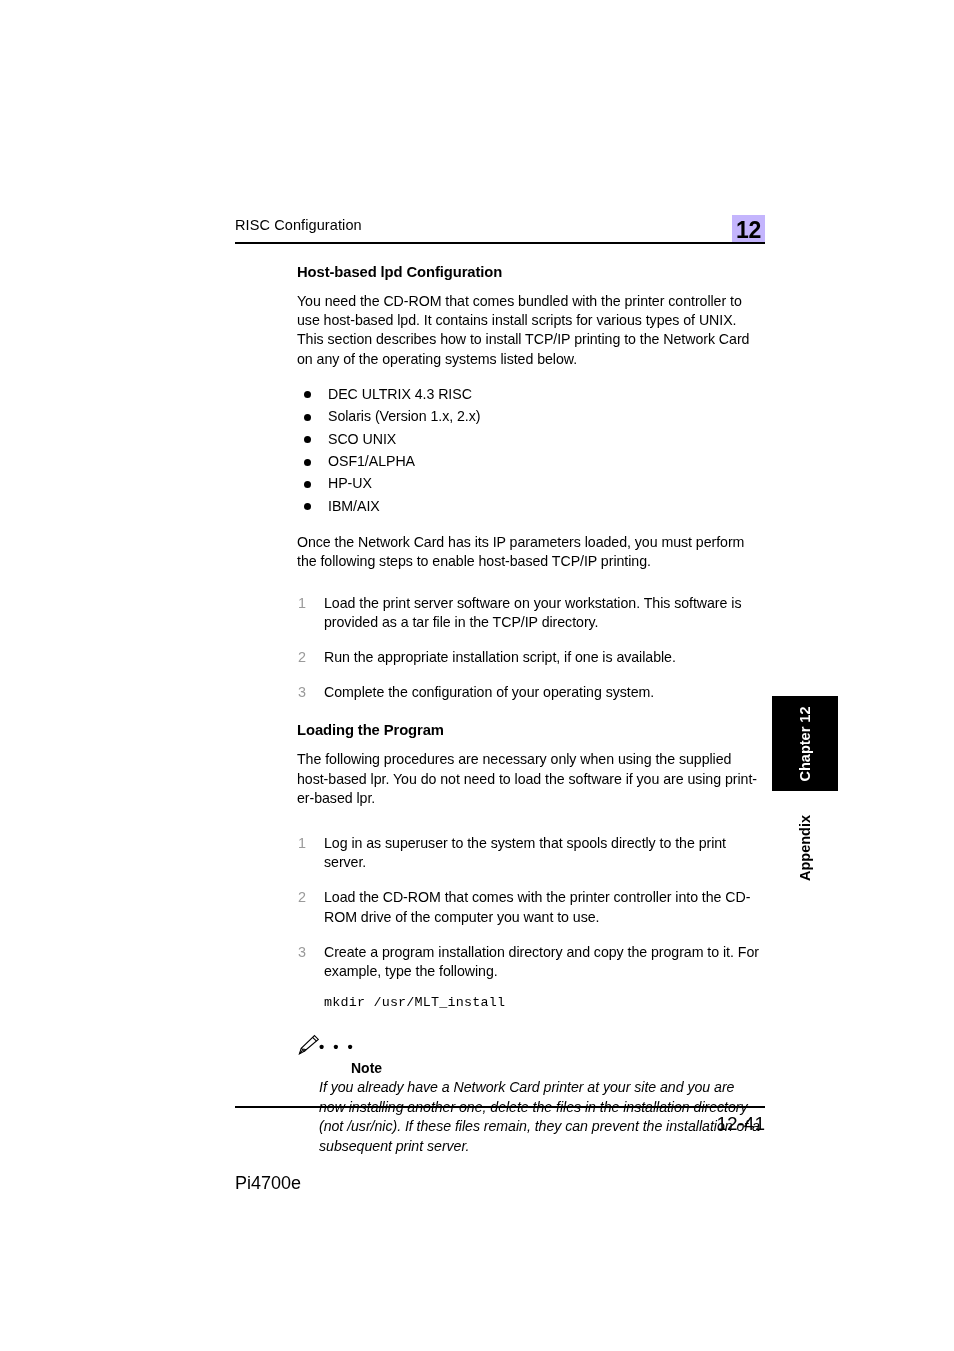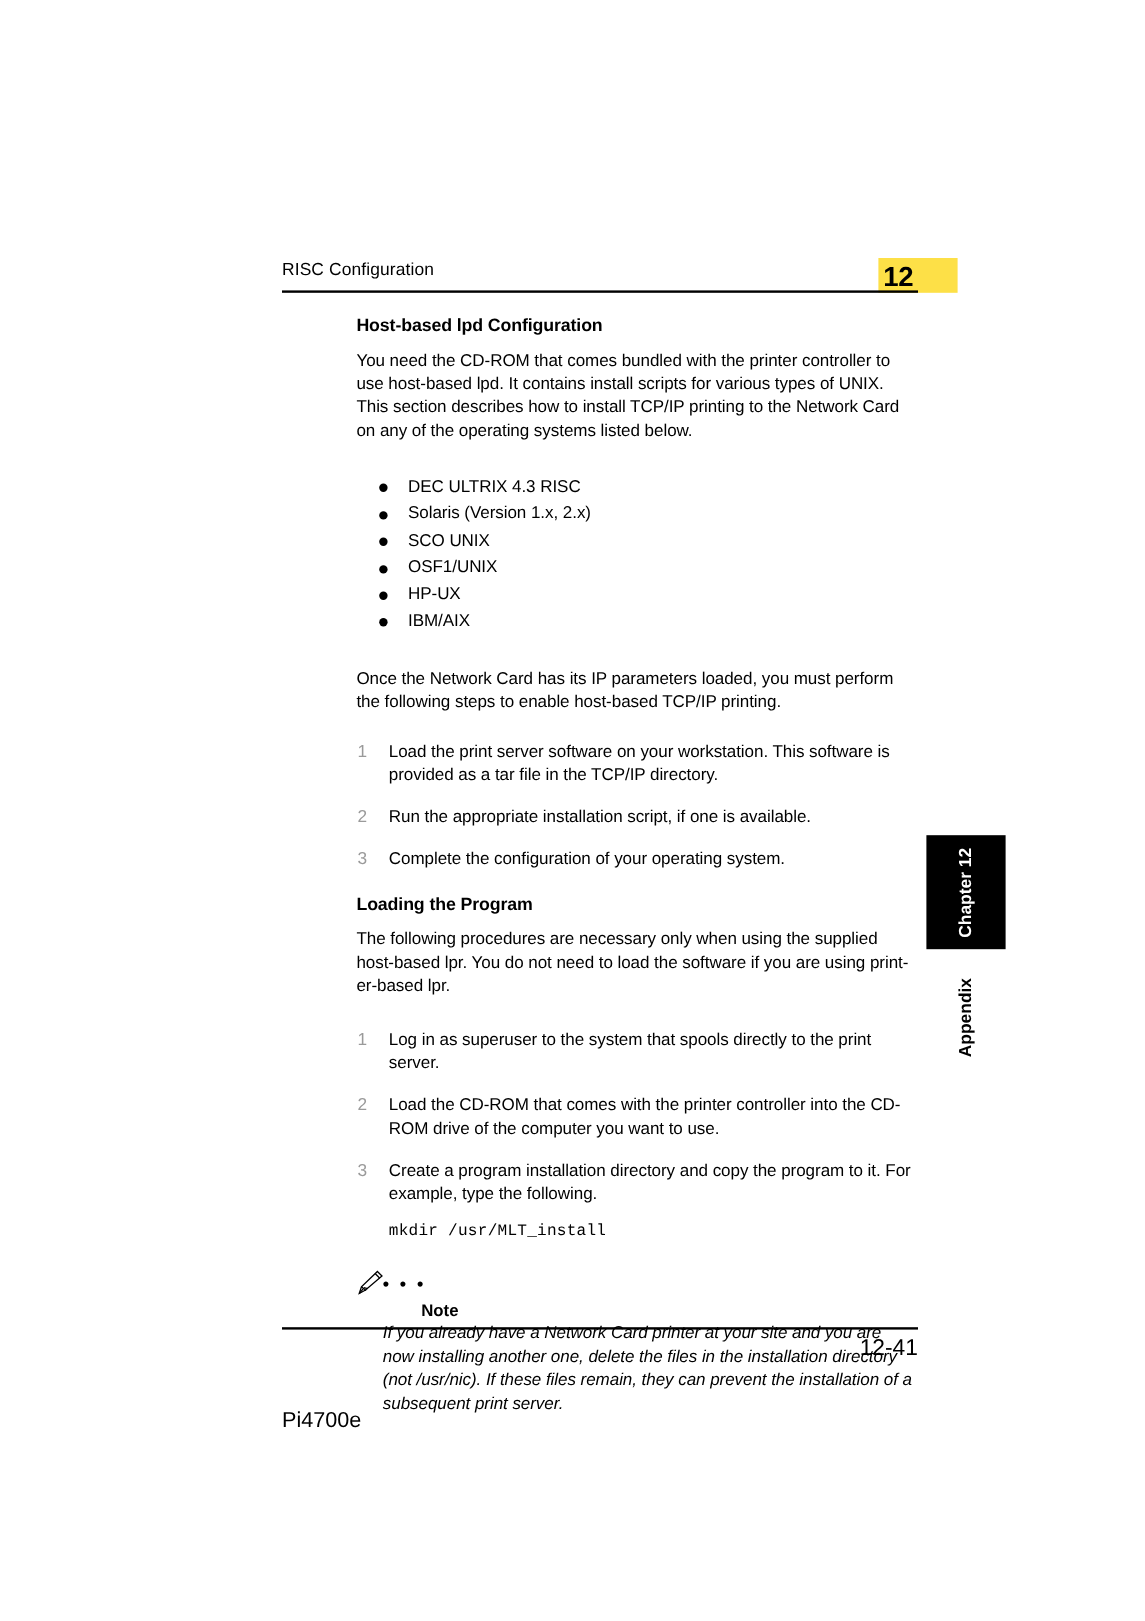--- a/index.html
+++ b/index.html
@@ -37,22 +37,21 @@
     line-height: 18px;
     letter-spacing: 0.1px;
     white-space: nowrap;
   }
   .chapter-box {
     position: absolute;
     left: 497px;   
     top: -1px;
     width: 33px;
     height: 29px;
-    background: #fde047;
-    padding-left: 33px;
+    background: #c4b5fd;
   }
   .chapter-num {
     position: absolute;
     left: 0;
     top: 0;
     width: 33px;
     height: 29px;
     font-size: 23px;
     font-weight: bold;
     line-height: 30px;
@@ -92,21 +91,21 @@
   }
 
   .sp-12 { height: 12px; }
   .sp-10 { height: 10px; }
   .sp-18 { height: 18px; }
   .sp-22 { height: 22px; }
   .sp-26 { height: 26px; }
 
   
   ul.bullets {
-    margin: 16px;
+    margin: 4px;
     padding: 0;
     list-style: none;
   }
   ul.bullets li {
     position: relative;
     padding-left: 27px;
     font-size: 14.2px;
     line-height: 22.4px;
     letter-spacing: -0.05px;
   }
@@ -274,21 +273,21 @@
 
     <h2 class="sec-head">Host-based lpd Configuration</h2>
     <div class="sp-10"></div>
     <p class="body">You need the CD-ROM that comes bundled with the printer controller to use host-based lpd. It contains install scripts for various types of UNIX. This section describes how to install TCP/IP printing to the Network Card on any of the operating systems listed below.</p>
     <div class="sp-10"></div>
 
     <ul class="bullets">
       <li><span class="dot"></span><span>DEC ULTRIX 4.3 RISC</span></li>
       <li><span class="dot"></span><span>Solaris (Version 1.x, 2.x)</span></li>
       <li><span class="dot"></span><span>SCO UNIX</span></li>
-      <li><span class="dot"></span><span>OSF1/UNIX</span></li>
+      <li><span class="dot"></span><span>OSF1/ALPHA</span></li>
       <li><span class="dot"></span><span>HP-UX</span></li>
       <li><span class="dot"></span><span>IBM/AIX</span></li>
     </ul>
 
     <div class="sp-12"></div>
     <p class="body">Once the Network Card has its IP parameters loaded, you must perform the following steps to enable host-based TCP/IP printing.</p>
     <div class="sp-22"></div>
 
     <ol class="steps">
       <li>

